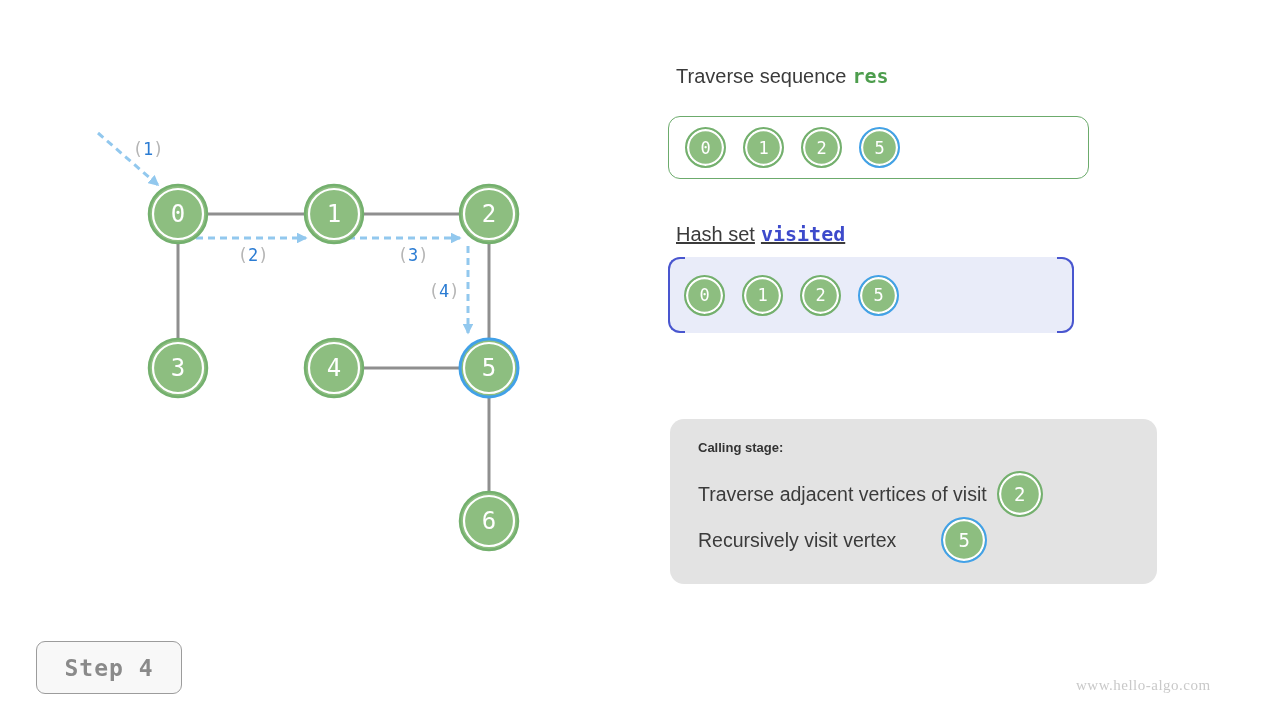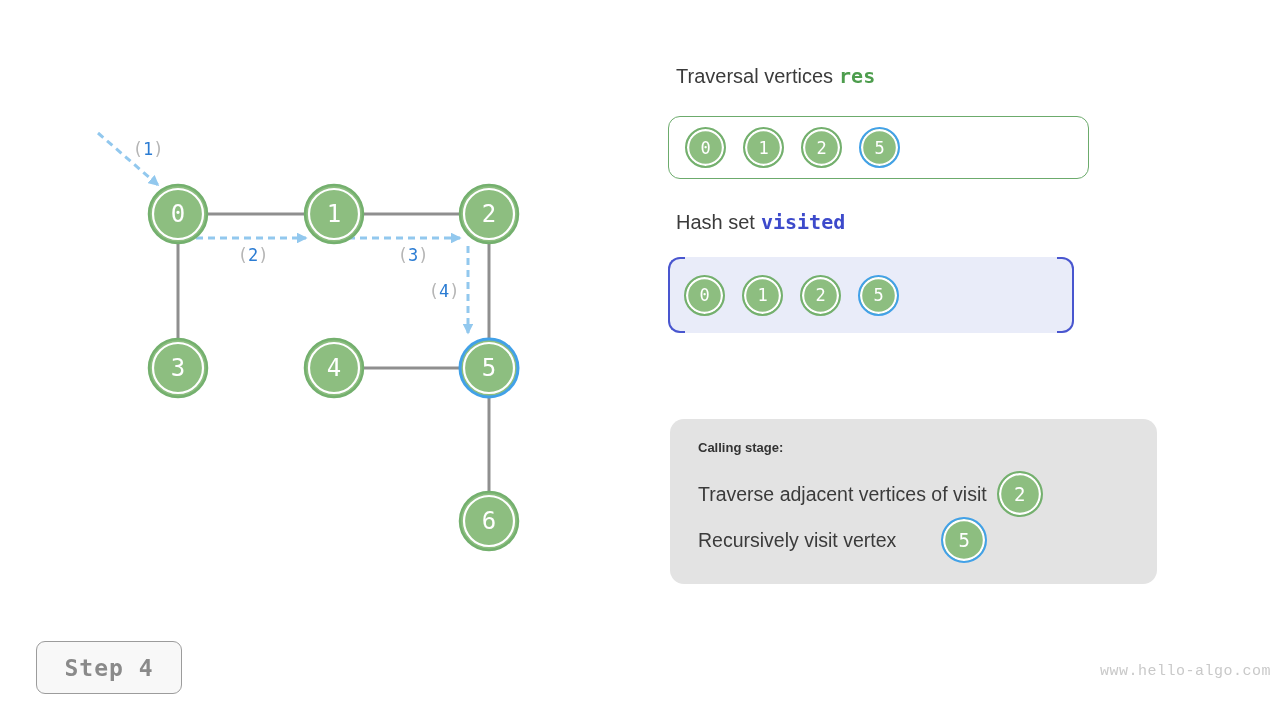--- a/index.html
+++ b/index.html
@@ -78,23 +78,23 @@
     position:absolute;left:36px;top:641px;width:146px;height:53px;
     background:var(--step-bg,#f8f8f8);
     border:1.6px solid var(--step-border,#9c9c9c);border-radius:9px;
     display:flex;align-items:center;justify-content:center;box-sizing:border-box;
     font-family:"DejaVu Sans Mono", monospace;font-weight:bold;font-size:23px;
     letter-spacing:1px;color:var(--step-text,#8a8a8a);
   }
 
   
   .watermark{
-    position:absolute;left:1076px;top:663px;
-    font-family:Liberation Mono, monospace;font-size:15px;
-    color:var(--watermark-color,#c9c9c9);letter-spacing:0.5px;white-space:nowrap;margin-left:24px;
+    position:absolute;left:1076px;top:677px;
+    font-family:Liberation Serif, serif;font-size:15px;
+    color:var(--watermark-color,#c9c9c9);letter-spacing:0.5px;white-space:nowrap;
   }
 </style>
 </head>
 <body>
 
 <div class="stage">
 
   <svg id="graph-svg" width="640" height="640">
       <defs>
         <marker id="arr" viewBox="0 0 10 10" refX="8.5" refY="5" markerWidth="3.6" markerHeight="3.6" orient="auto">
@@ -146,31 +146,31 @@
         <text x="489" y="368" text-anchor="middle" dominant-baseline="central" fill="#ffffff" font-size="24" font-family="&quot;DejaVu Sans Mono&quot;, monospace">5</text>
       </g>
       <g>
         <circle cx="489" cy="521" r="29" fill="#8dbe80" stroke="#74b06e" stroke-width="2.5"></circle>
         <circle cx="489" cy="521" r="25" fill="none" stroke="#ffffff" stroke-width="2.2"></circle>
         <text x="489" y="521" text-anchor="middle" dominant-baseline="central" fill="#ffffff" font-size="24" font-family="&quot;DejaVu Sans Mono&quot;, monospace">6</text>
       </g>
     </svg>
 
   <div class="panel-title" style="left:676px;top:64px;">
-    <span>Traversal vertices</span><span class="code green">res</span>
+    <span>Traverse sequence</span><span class="code green">res</span>
   </div>
 
   <div class="seq-box">
       <div class="chip sm">0</div>
       <div class="chip sm">1</div>
       <div class="chip sm">2</div>
       <div class="chip sm current">5</div>
     </div>
 
-  <div class="panel-title" style="left:676px;top:210px;">
+  <div class="panel-title" style="left:676px;top:222px;text-decoration:underline;">
     <span>Hash set</span><span class="code indigo">visited</span>
   </div>
 
   <div class="visited-box">
     <div class="bracket left"></div>
     <div class="bracket right"></div>
   <div class="chip sm">0</div>
       <div class="chip sm">1</div>
       <div class="chip sm">2</div>
       <div class="chip sm current">5</div>

